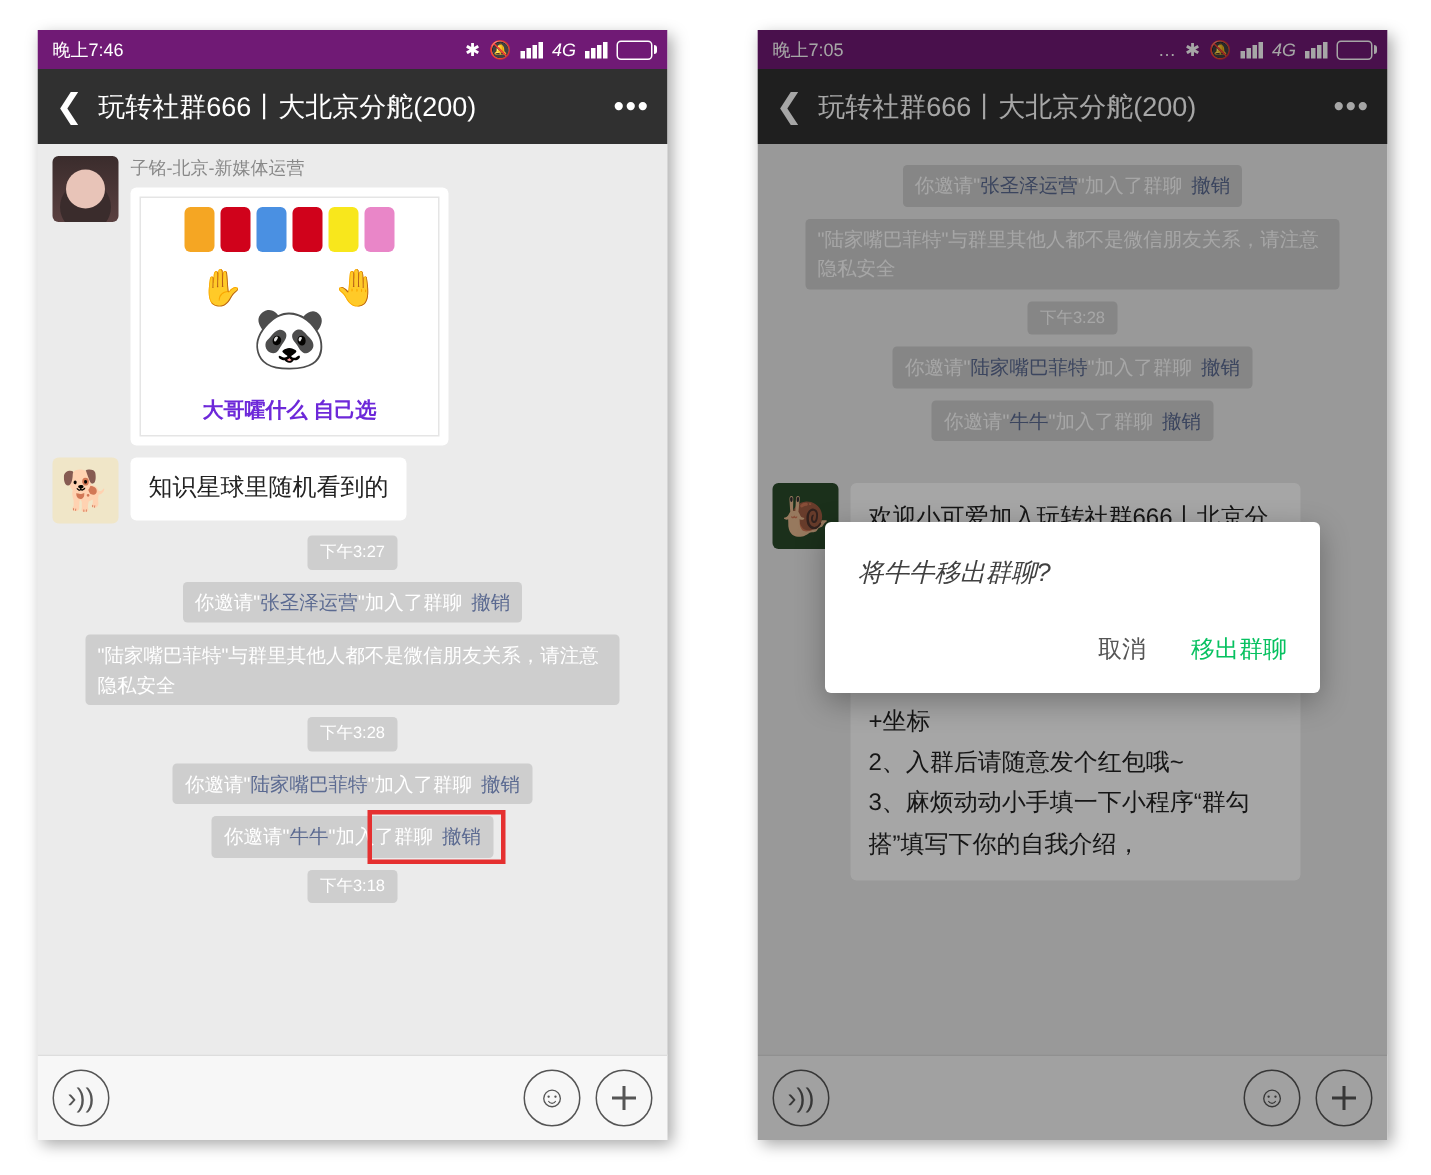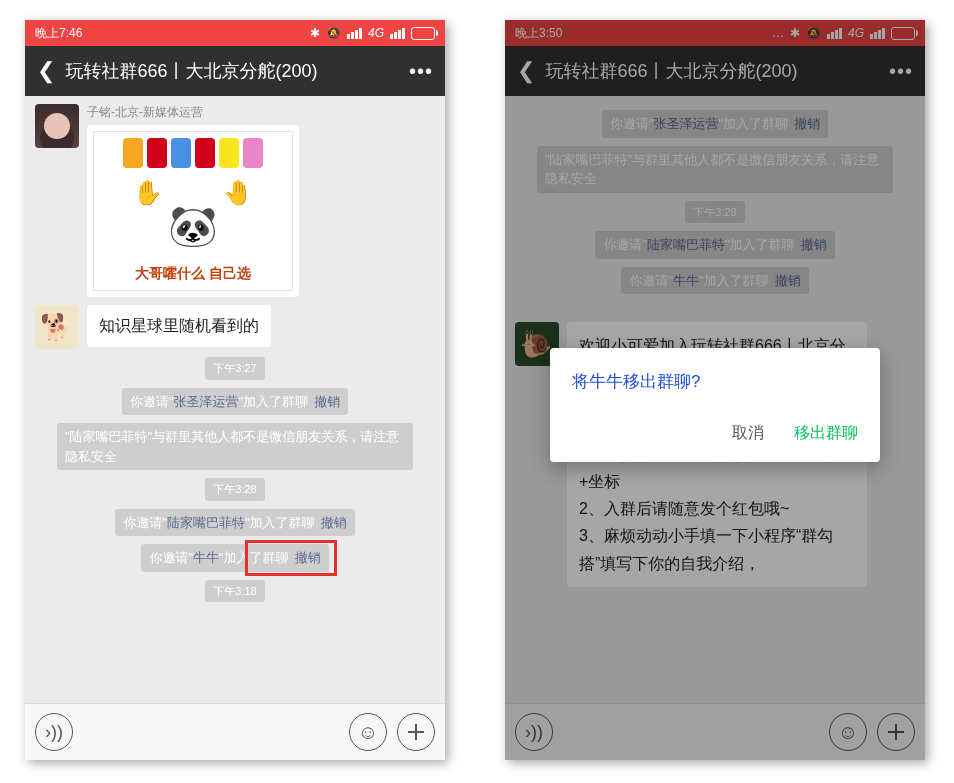--- a/index.html
+++ b/index.html
@@ -19,21 +19,21 @@
     height: 740px;
     background: #ebebeb;
     box-shadow: 3px 3px 10px rgba(0,0,0,0.35);
     display: flex;
     flex-direction: column;
     position: relative;
     overflow: hidden;
   }
   
   .status-bar {
-    background: #ef4444;
+    background: #701a75;
     color: #fff;
     height: 26px;
     display: flex;
     align-items: center;
     justify-content: space-between;
     padding: 0 10px;
     font-size: 12px;
   }
   .status-left { display:flex; align-items:center; gap:4px;}
   .status-right { display:flex; align-items:center; gap:6px;}
@@ -97,21 +97,21 @@
   .bubble.image-bubble{padding:6px;background:#fff;}
   .meme {
     width:200px;height:160px;background:#fff;position:relative;border:1px solid #e5e5e5;
     display:flex;flex-direction:column;align-items:center;justify-content:space-between;
     padding:6px;box-sizing:border-box;
   }
   .cans{display:flex;gap:4px;font-size:20px;}
   .can{width:20px;height:30px;border-radius:4px;}
   .panda{font-size:40px;line-height:1;margin-top:-4px;}
   .panda-arms{display:flex;gap:60px;font-size:24px;margin-top:-10px;}
-  .meme-text{font-size:14px;font-weight:bold;color:#c2410c;}
+  .meme-text{font-size:14px;font-weight:bold;color:#6d28d9;}
   
   .sys {
     align-self:center;
     background:#cecece;
     color:#fff;
     font-size:13px;
     padding:4px 8px;
     border-radius:3px;
     text-align:center;
     max-width: 340px;
@@ -145,21 +145,21 @@
   
   .dim-overlay{
     position:absolute;inset:0;background:rgba(0,0,0,0.35);
     display:flex;align-items:center;justify-content:center;z-index:10;
     padding-top:30px;
   }
   .dialog{
     width:330px;background:#fff;border-radius:4px;overflow:hidden;
     box-shadow:0 6px 20px rgba(0,0,0,0.3);
   }
-  .dialog .d-body{padding:22px 22px 30px 22px;font-size:17px;color:#1d4ed8;}
+  .dialog .d-body{padding:22px 22px 30px 22px;font-size:17px;color:#404040;font-style:italic;}
   .dialog .d-actions{display:flex;justify-content:flex-end;gap:30px;padding:0 22px 18px 22px;}
   .dialog .d-cancel{color:#555;font-size:16px;}
   .dialog .d-confirm{color:#07c160;font-size:16px;}
   
   .long-bubble{line-height:1.7;font-size:16px;}
   .heart{color:#e74a3a;}
 </style>
 </head>
 <body>
 
@@ -264,21 +264,21 @@
       </div>
     <div class="circle-btn">
         <span class="plus-line"></span>
       </div>
   </div>
 </div>
 
 <div class="phone">
   <div class="status-bar">
     <div class="status-left">
-      <span>晚上3:50</span>
+      <span>晚上7:05</span>
     </div>
     <div class="status-right">
       <span>…</span>
       <span>✱</span>
       <span>🔕</span>
       <span class="signal">
           <i></i>
           <i></i>
           <i></i>
           <i></i>

